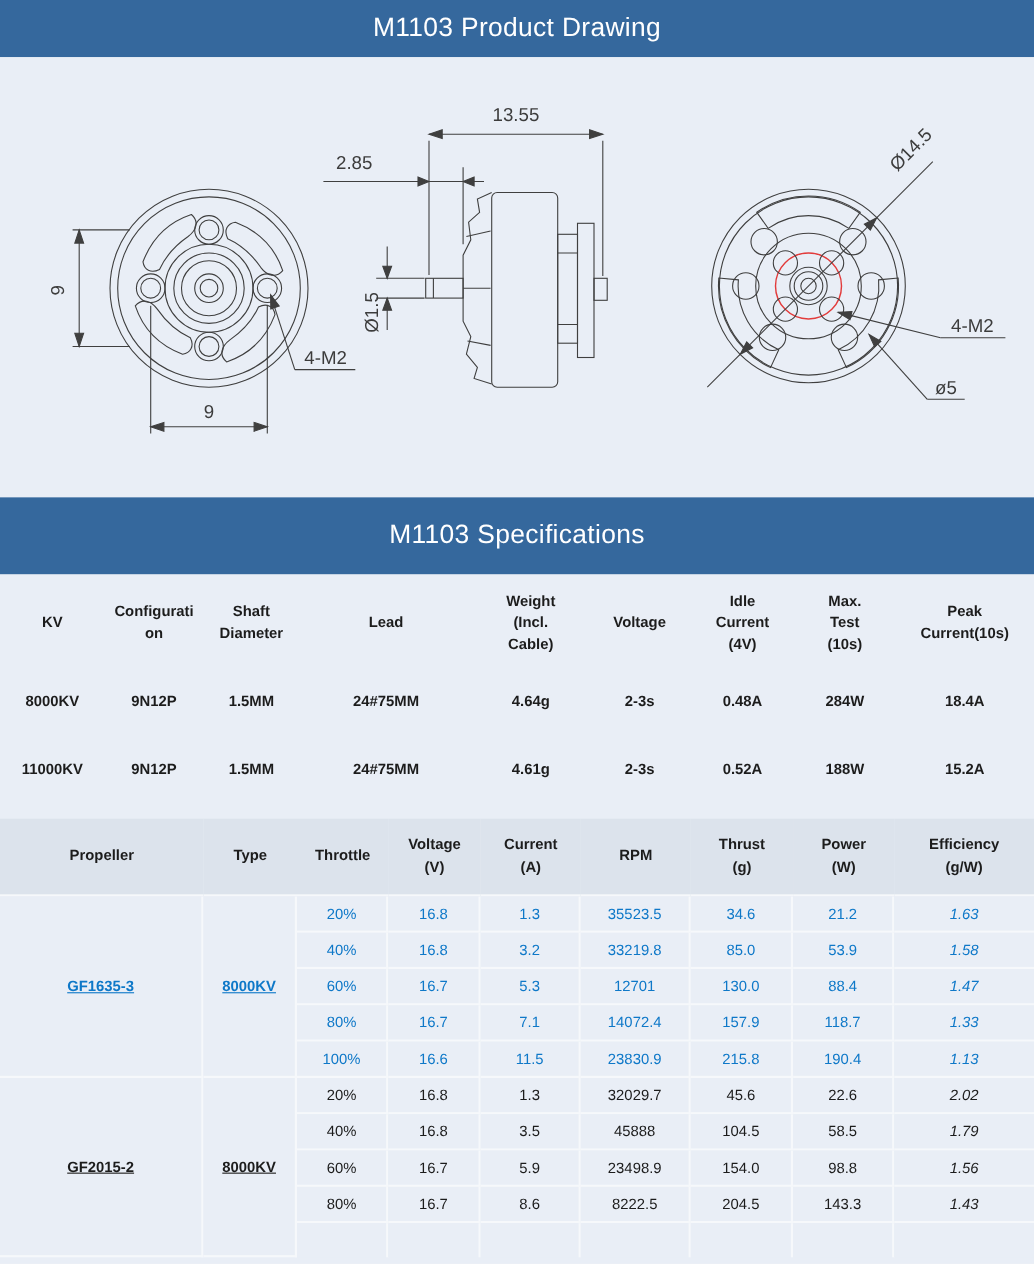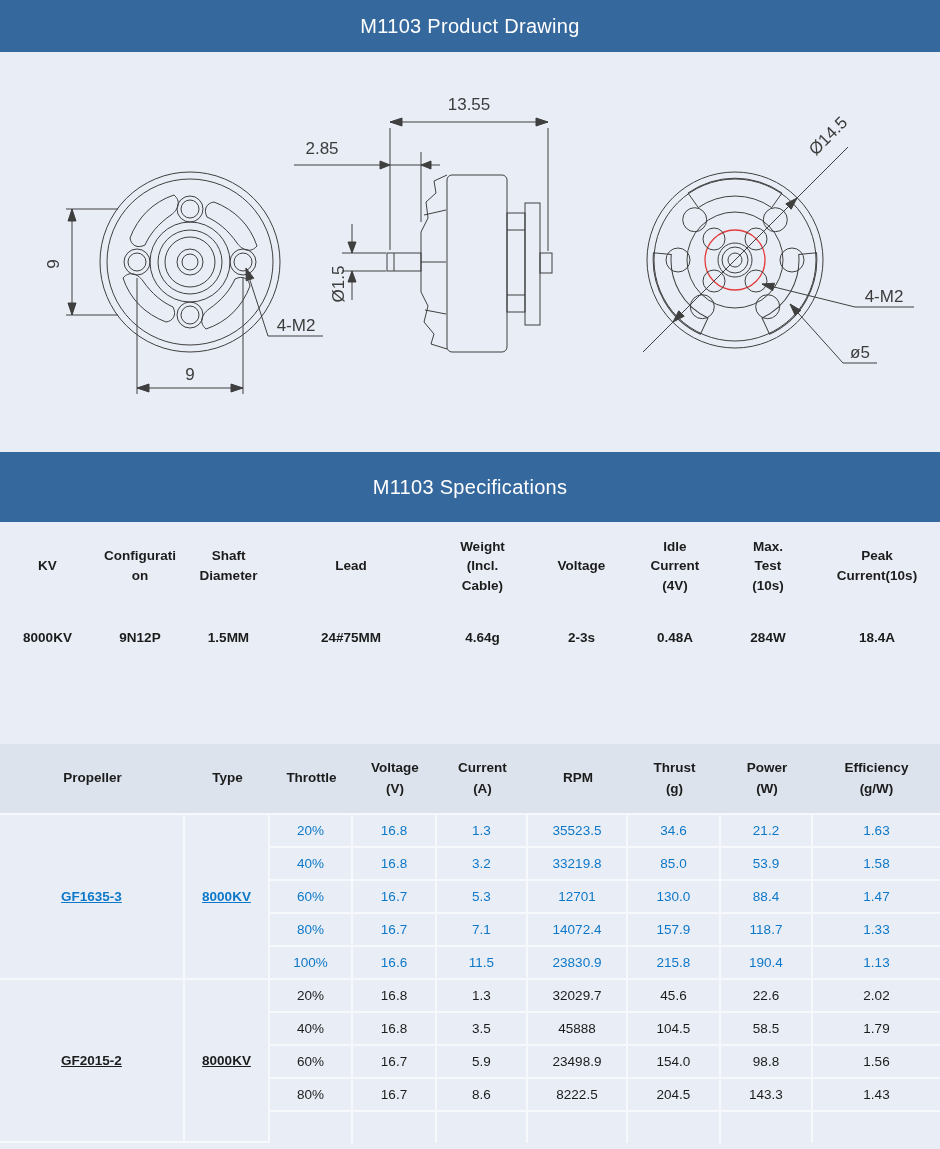--- a/index.html
+++ b/index.html
@@ -3,21 +3,21 @@
 <meta charset="utf-8">
 <style>
   html,body{margin:0;padding:0;}
   .page{
     width:940px;height:1149px;overflow:hidden;position:relative;
     background:#e9eef6;color:#1c1c1c;
     font-family:"Liberation Sans", sans-serif;
   }
   .bar{
     background:#35689d;color:#fff;display:flex;align-items:center;justify-content:center;
-    font-size:20px;letter-spacing:.3px;font-weight:400;
+    font-size:24px;letter-spacing:.3px;font-weight:400;
   }
   .bar1{height:52px}
   .bar2{height:70px}
   .bar3{height:50px}
   .drawing-area{height:400px;position:relative;background:#e9eef6;}
   .drawing-area svg{display:block}
   .dim-text{font-family:"Liberation Sans",sans-serif;font-size:17px;fill:#3c3c3c;}
   
   .specs-section{height:222px;padding-top:4px;box-sizing:border-box;}
   table{border-spacing:0;width:940px;table-layout:fixed;}
@@ -29,21 +29,21 @@
   .test-section{height:448px;overflow:hidden;}
   .test-table th,.test-table td{padding:0;text-align:center;vertical-align:middle;font-size:13.5px;}
   .test-table thead th{
     height:69px;background:#dce3ec;font-weight:700;white-space:pre-line;line-height:1.5;
     border-bottom:2px solid #f6f8fb;
   }
   .test-table tbody td{
     height:31px;background:#e9eef6;
     border-right:2px solid #f6f8fb;border-bottom:2px solid #f6f8fb;
   }
-  .test-table tbody td:last-child{border-right:none;}
+  .test-table tbody td:last-child{border-right:none;font-style:italic;}
   .test-table tbody tr.g1 td{color:#0e78c8;}
   .test-table td.plabel{font-weight:700;text-decoration:underline;}
   .test-table tbody tr.partial td{border-bottom:none;}
 </style>
 </head>
 <body>
 
 <div class="page">
 
   <div class="bar bar1">
@@ -226,20 +226,31 @@
           <td>8000KV</td>
           <td>9N12P</td>
           <td>1.5MM</td>
           <td>24#75MM</td>
           <td>4.64g</td>
           <td>2-3s</td>
           <td>0.48A</td>
           <td>284W</td>
           <td>18.4A</td>
         </tr>
+        <tr>
+          <td>11000KV</td>
+          <td>9N12P</td>
+          <td>1.5MM</td>
+          <td>24#75MM</td>
+          <td>4.61g</td>
+          <td>2-3s</td>
+          <td>0.52A</td>
+          <td>188W</td>
+          <td>15.2A</td>
+        </tr>
       </tbody>
     </table>
   </div>
 
 
   <div class="test-section">
     <table class="test-table">
       <colgroup>
         <col style="width:185px">
           <col style="width:85px">

